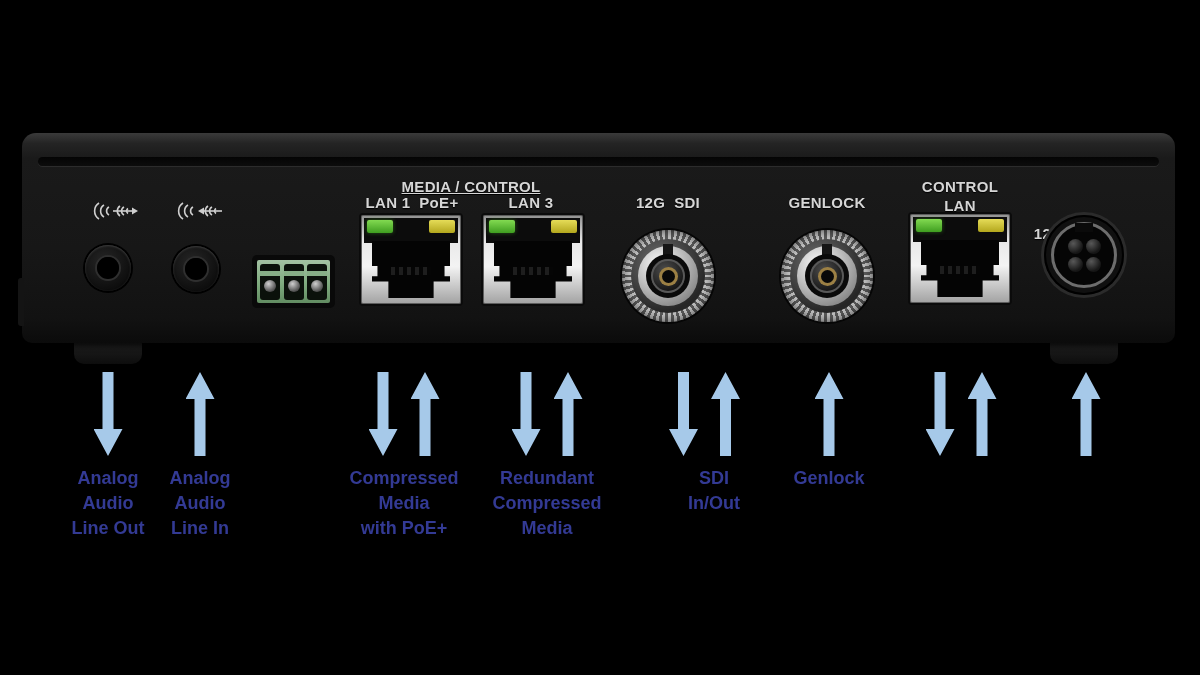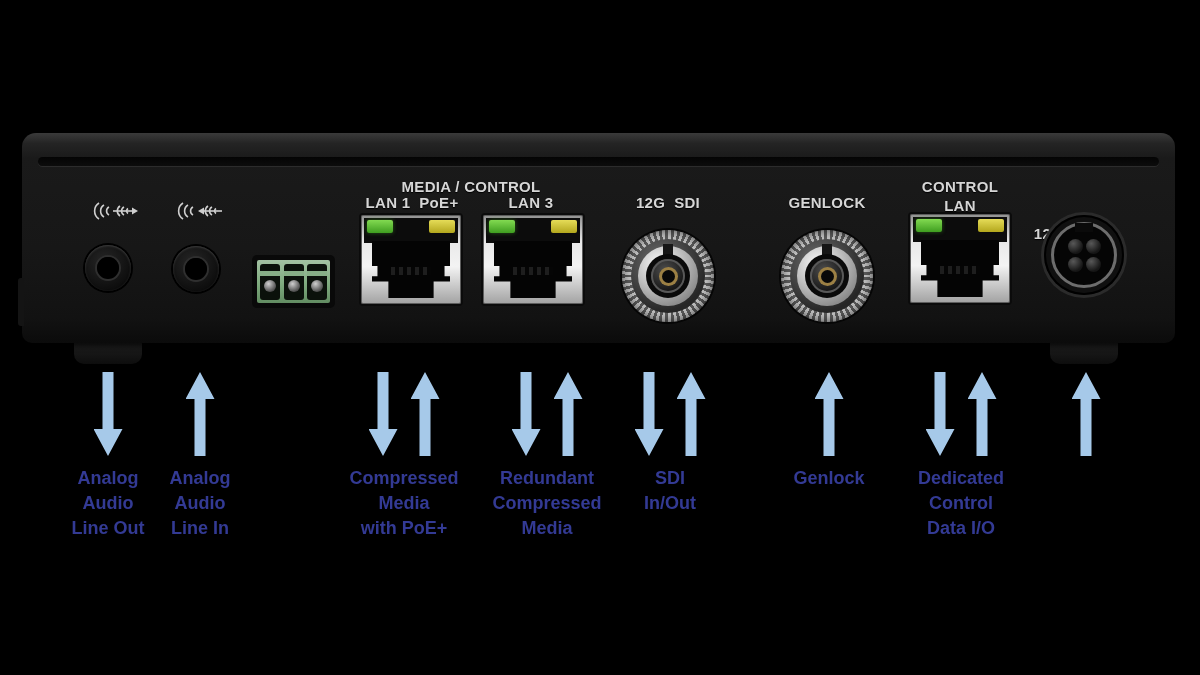--- a/index.html
+++ b/index.html
@@ -185,21 +185,21 @@
     </div>
 
     <div class="phx">
       <div class="phx-green">
         <div class="phx-cell"></div>
         <div class="phx-cell"></div>
         <div class="phx-cell"></div>
       </div>
     </div>
 
-    <div class="panel-label" style="left:379px; top:44px; width:140px;">MEDIA / CONTROL</div>
+    <div class="panel-label" style="left:379px; top:44px; width:140px;text-decoration:underline;">MEDIA / CONTROL</div>
     <div class="panel-label" style="left:320px; top:60px; width:140px;">LAN 1  PoE+</div>
     <div class="panel-label" style="left:439px; top:60px; width:140px;">LAN 3</div>
 
     <div class="rj45" style="left:337px; top:80px;">
       <div class="rj45-top"></div>
       <div class="led green"></div>
       <div class="led yellow"></div>
       <div class="rj45-cavity"></div>
       <div class="rj45-teeth"></div>
     </div>
@@ -290,44 +290,41 @@
   <div class="anno" style="left:477px;">
     <div class="arrow-row">
       <div class="arrow down"></div>
       <div class="arrow up"></div>
     </div>
     <div class="anno-label">Redundant
 Compressed
 Media</div>
   </div>
 
-  <div class="anno" style="left:600px;">
+  <div class="anno" style="left:600px;align-items:flex-end;">
     <div class="arrow-row">
       <div class="arrow down"></div>
       <div class="arrow up"></div>
     </div>
     <div class="anno-label">SDI
 In/Out</div>
   </div>
 
   <div class="anno" style="left:759px;">
     <div class="arrow-row">
         <div class="arrow up"></div>
       </div>
     <div class="anno-label">Genlock</div>
   </div>
 
   <div class="anno" style="left:891px;">
     <div class="arrow-row">
       <div class="arrow down"></div>
       <div class="arrow up"></div>
     </div>
-    <div class="anno-label">Dedicated
-Control
-Data I/O</div>
   </div>
 
   <div class="anno" style="left:1016px;">
     <div class="arrow-row">
         <div class="arrow up"></div>
       </div>
   </div>
 
 </div>
 

